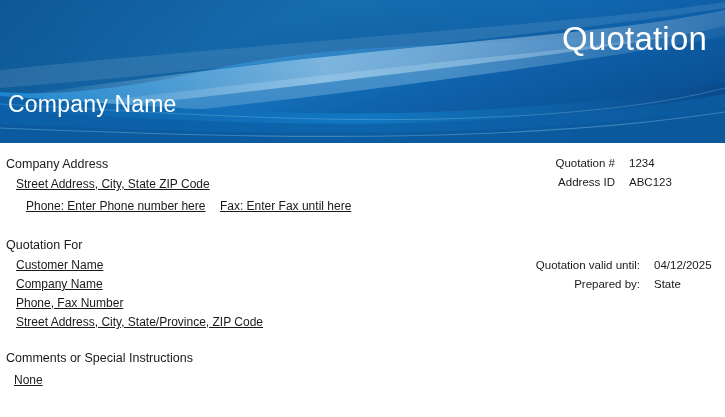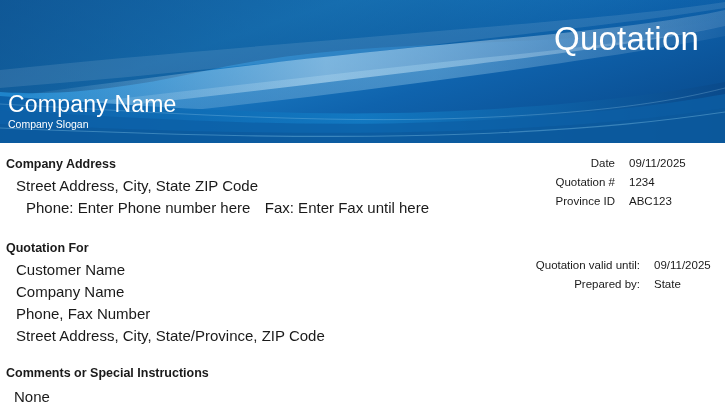--- a/index.html
+++ b/index.html
@@ -32,21 +32,21 @@
   .banner svg {
     position: absolute;
     top: 0;
     left: 0;
     width: 725px;
     height: 143px;
     display: block;
   }
   .banner-title {
     position: absolute;
-    right: 26px;
+    right: 18px;
     top: 22px;
     font-size: 33px;
     color: #ffffff;
     letter-spacing: 0.2px;
     line-height: 1;
     white-space: nowrap;
   }
   .company-block {
     position: absolute;
     left: 8px;
@@ -71,33 +71,34 @@
     position: relative;
     padding: 0;
   }
 
   .section-head {
     font-size: 12.5px;
     color: #1a1a1a;
     white-space: nowrap;
   }
   .line {
-    font-size: 15px;
-    color: #1a1a1a;
-    white-space: nowrap;
+    font-size: 12px;
+    color: #1a1a1a;
+    white-space: nowrap;
+    text-decoration: underline;
   }
 
   
   .left-col {
     position: absolute;
     left: 6px;
     top: 14px;
     width: 430px;
   }
-  .left-col .section-head { margin: 0 0 6px 0; font-weight: bold; }
+  .left-col .section-head { margin: 0 0 6px 0; }
   .left-col .line { margin: 0 0 5px 10px; }
 
   .addr-row { margin-bottom: 5px; margin-left: 10px; }
   .addr-row span { display: inline-block; }
   .fax-gap { margin-left: 14px; }
 
   .quote-for {
     margin-top: 20px;
   }
   .quote-for .section-head { margin: 16px 0 6px 0; }
@@ -194,21 +195,20 @@
       <path d="M0,124 C140,130 300,136 450,131 C580,127 660,118 725,108 L725,143 L0,143 Z" fill="#0b569a" opacity="0.6"></path>
 
       <path d="M0,128 C150,134 320,140 470,134 C600,129 670,120 725,112" stroke="#8fd0f0" stroke-opacity="0.35" stroke-width="1.2" fill="none"></path>
       <path d="M0,104 C150,112 320,124 470,118 C600,113 670,102 725,88" stroke="#aadcf5" stroke-opacity="0.25" stroke-width="1" fill="none"></path>
     </svg>
 
     <div class="banner-title">Quotation</div>
 
     <div class="company-block">
       <div class="company-name">Company Name</div>
-      <div class="company-slogan">Company Slogan</div>
     </div>
   </div>
 
   <div class="body">
 
     <div class="left-col">
 
       <div>
         <div class="section-head">Company Address</div>
         <div class="line">Street Address, City, State ZIP Code</div>
@@ -228,37 +228,33 @@
 
       <div class="comments">
         <div class="section-head">Comments or Special Instructions</div>
         <div class="line">None</div>
       </div>
 
     </div>
 
     <div class="meta">
       <div class="meta-row">
-        <div class="meta-label">Date</div>
-        <div class="meta-value">09/11/2025</div>
-      </div>
-      <div class="meta-row">
         <div class="meta-label">Quotation #</div>
         <div class="meta-value">1234</div>
       </div>
       <div class="meta-row">
-        <div class="meta-label">Province ID</div>
+        <div class="meta-label">Address ID</div>
         <div class="meta-value">ABC123</div>
       </div>
     </div>
 
     <div class="meta meta-2">
       <div class="meta-row">
         <div class="meta-label">Quotation valid until:</div>
-        <div class="meta-value">09/11/2025</div>
+        <div class="meta-value">04/12/2025</div>
       </div>
       <div class="meta-row">
         <div class="meta-label">Prepared by:</div>
         <div class="meta-value">State</div>
       </div>
     </div>
 
   </div>
 </div>
 

